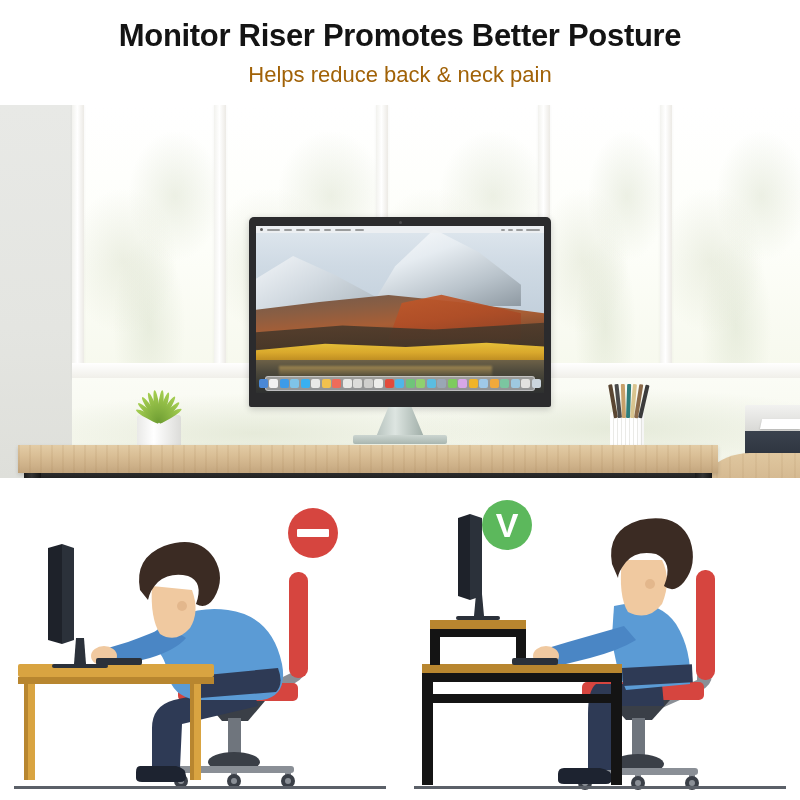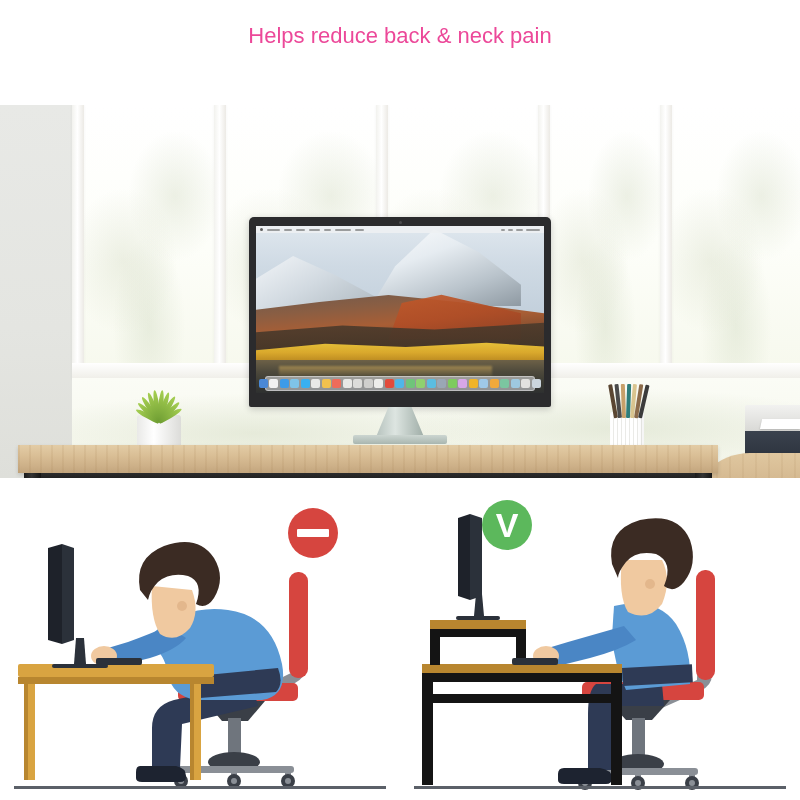--- a/index.html
+++ b/index.html
@@ -17,22 +17,22 @@
     background:#ffffff;
     display:flex;flex-direction:column;align-items:center;justify-content:flex-start;
   }
   .headline{
     margin-top:18px;
     font-size:31px;font-weight:bold;color:#141414;
     letter-spacing:-0.3px;white-space:nowrap;
     font-family:"Liberation Sans", sans-serif;
   }
   .subhead{
-    margin-top:23px;
-    font-size:22px;font-weight:normal;color:#ec4899;
+    margin-top:8px;
+    font-size:22px;font-weight:normal;color:#a16207;
     letter-spacing:0px;white-space:nowrap;
   }
 
   
   .photo{
     position:absolute;left:0;top:105px;width:800px;height:373px;
     overflow:hidden;background:#f4f3f0;
   }
   
   .wall-left{
@@ -259,20 +259,21 @@
     position:absolute;left:0;top:0;width:100%;height:100%;
     display:flex;align-items:center;justify-content:center;
     color:#ffffff;font-size:34px;font-weight:bold;line-height:1;
     font-family:"Liberation Sans", sans-serif;
   }
 </style>
 </head>
 <body>
 
 <div class="header">
+  <div class="headline">Monitor Riser Promotes Better Posture</div>
   <div class="subhead">Helps reduce back &amp; neck pain</div>
 </div>
 
 <div class="photo">
 
   <div class="wall-left"></div>
   <div class="window-wall"></div>
 
   <div class="pane" style="left:84px;width:130px;"></div>
   <div class="pane" style="left:226px;width:150px;"></div>

